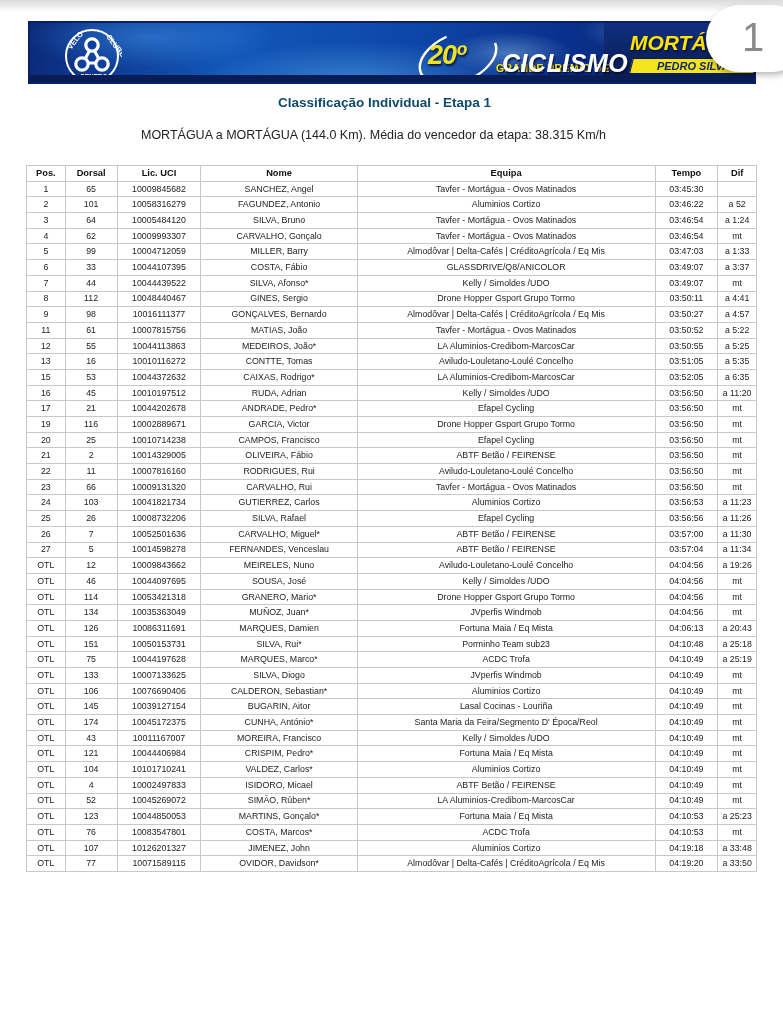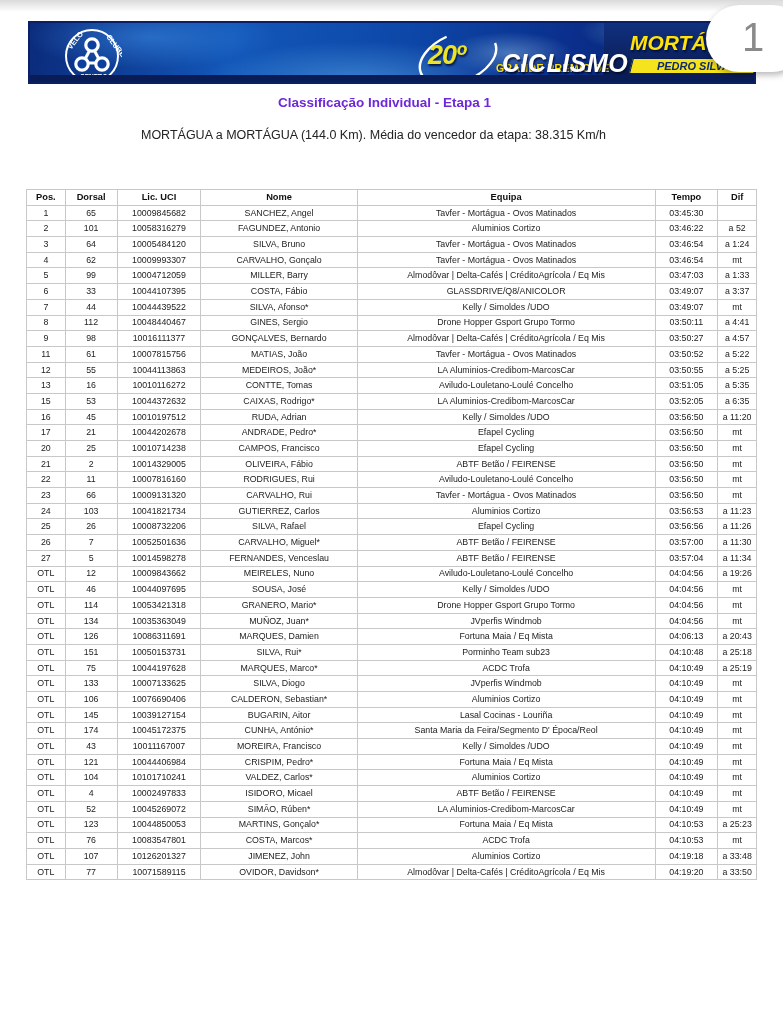--- a/index.html
+++ b/index.html
@@ -69,31 +69,31 @@
     background:#ffffff; border-radius:34px;
     box-shadow:0 3px 6px rgba(0,0,0,.28); z-index:5;
   }
   .page-badge span {
     display:block; width:94px; text-align:center;
     font-size:40px; color:#8a8a8a; line-height:64px;
   }
   
   .title {
     position:absolute; top:95px; left:0; width:769px; text-align:center;
-    font-size:13.5px; font-weight:bold; color:#6d28d9;
+    font-size:13.5px; font-weight:bold; color:#0c4a6e;
   }
   .subtitle {
     position:absolute; top:128px; left:0; width:747px; text-align:center;
     font-size:12.5px; color:#232323;
   }
   
   .results {
     position:absolute; left:26px; top:165px; width:731px;
     border-collapse:collapse; table-layout:fixed;
-    font-size:8.8px; color:#222;margin-top:24px;
+    font-size:8.8px; color:#222;
   }
   .results th, .results td {
     border:1px solid #c8c8c8; text-align:center; vertical-align:middle;
     padding:0 2px; height:15.7px; line-height:1;
     overflow:hidden; white-space:nowrap;
   }
   .results th { font-weight:bold; font-size:9.3px; color:#111; }
 </style>
 </head>
 <body>
@@ -296,20 +296,29 @@
         <tr>
           <td>17</td>
           <td>21</td>
           <td>10044202678</td>
           <td>ANDRADE, Pedro*</td>
           <td>Efapel Cycling</td>
           <td>03:56:50</td>
           <td>mt</td>
         </tr>
         <tr>
+          <td>19</td>
+          <td>116</td>
+          <td>10002889671</td>
+          <td>GARCIA, Victor</td>
+          <td>Drone Hopper Gsport Grupo Tormo</td>
+          <td>03:56:50</td>
+          <td>mt</td>
+        </tr>
+        <tr>
           <td>20</td>
           <td>25</td>
           <td>10010714238</td>
           <td>CAMPOS, Francisco</td>
           <td>Efapel Cycling</td>
           <td>03:56:50</td>
           <td>mt</td>
         </tr>
         <tr>
           <td>21</td>

